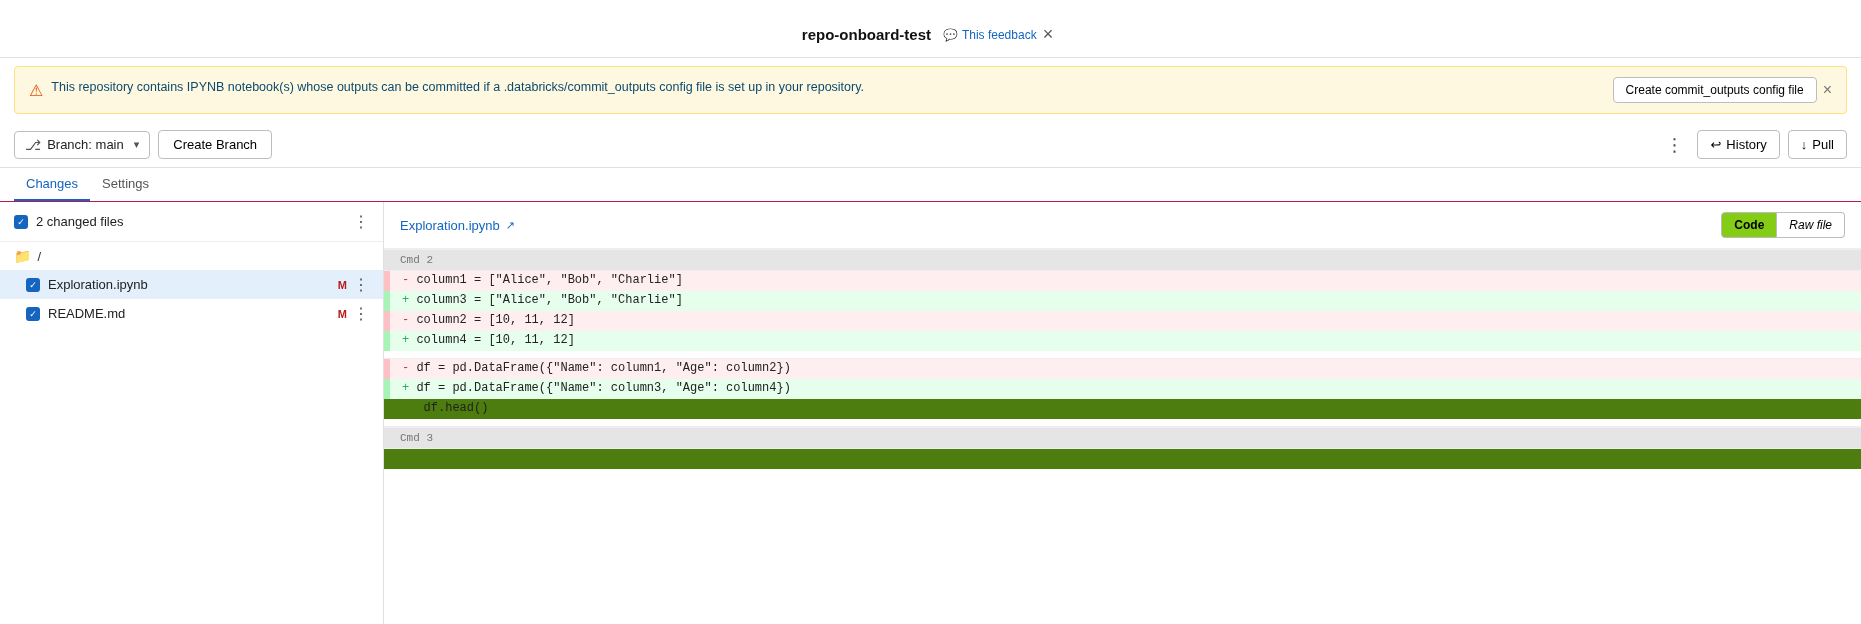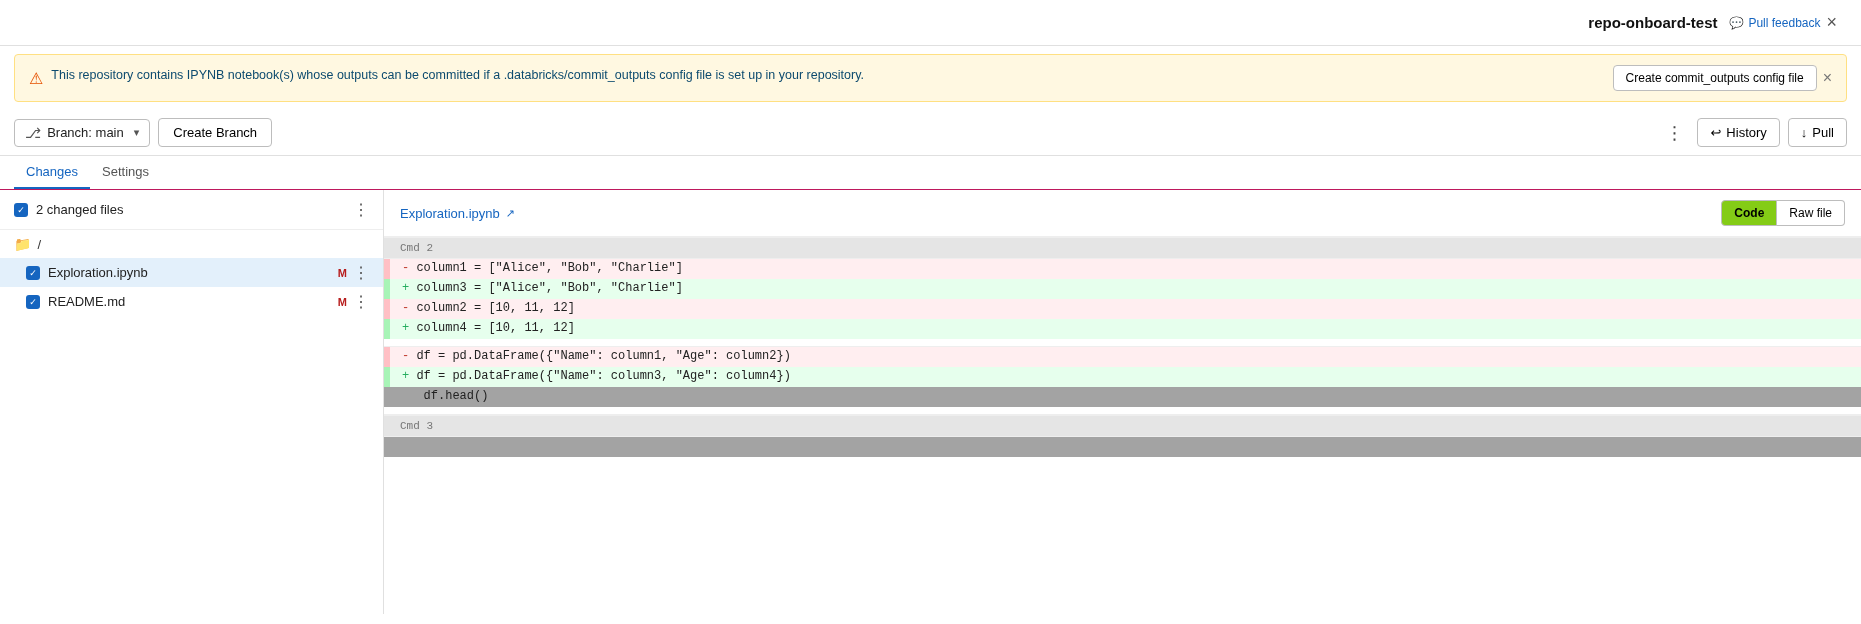--- a/index.html
+++ b/index.html
@@ -1,20 +1,20 @@
 <!DOCTYPE html>
 <html><head>
   <meta charset="utf-8">
   <style>
     * { box-sizing: border-box; margin: 0; padding: 0; }
     body { font-family: -apple-system, BlinkMacSystemFont, 'Segoe UI', sans-serif; font-size: 13px; background: #fff; color: #222; }
 
     .top-bar {
-      display: flex; align-items: center; justify-content: flex-end;
-      padding: 10px 18px; border-bottom: 1px solid #e0e0e0;
+      display: flex; align-items: center; justify-content: center;
+      padding: 10px 18px; border-bottom: 1px solid #e0e0e0; margin-top: 12px;
     }
     .top-bar-left { display: flex; align-items: center; gap: 12px; }
     .repo-name { font-size: 15px; font-weight: 700; color: #111; }
     .send-feedback { display: flex; align-items: center; gap: 4px; color: #1565c0; font-size: 12px; cursor: pointer; text-decoration: none; }
     .close-btn { background: none; border: none; cursor: pointer; font-size: 18px; color: #555; padding: 2px 6px; }
 
     .banner {
       display: flex; align-items: center; justify-content: space-between;
       background: #fff8e1; border: 1px solid #ffe082; border-radius: 4px;
       margin: 8px 14px; padding: 10px 14px;
@@ -104,54 +104,54 @@
     }
     .diff-filename { display: flex; align-items: center; gap: 6px; color: #1565c0; font-size: 13px; font-weight: 500; cursor: pointer; }
     .external-link { font-size: 11px; }
     .diff-view-buttons { display: flex; align-items: center; gap: 0; }
     .view-btn {
       border: 1px solid #bdbdbd; padding: 5px 12px; font-size: 12px; cursor: pointer;
       background: #fff;
     }
     .view-btn.active { background: #84cc16; font-weight: 600; }
     .view-btn:first-child { border-radius: 4px 0 0 4px; }
-    .view-btn:last-child { border-radius: 0 4px 4px 0; border-left: none; }
+    .view-btn:last-child { border-radius: 0 4px 4px 0; border-left: none; font-style: italic; }
 
     .diff-content { font-family: 'Courier New', Courier, monospace; font-size: 12px; padding: 0; }
 
     .cmd-label {
       padding: 4px 16px; font-size: 11px; color: #777; background: #e5e5e5;
       border-bottom: 1px solid #eee; border-top: 1px solid #eee;
     }
 
     .diff-line {
       display: flex; align-items: stretch; min-height: 20px;
       border-bottom: none;
     }
     .diff-line-gutter { width: 6px; flex-shrink: 0; }
     .diff-line-text { padding: 2px 12px; flex: 1; font-size: 12px; white-space: pre; }
     .diff-line.removed { background: #ffeef0; }
     .diff-line.removed .diff-line-gutter { background: #ffc0c5; }
     .diff-line.added { background: #e6ffed; }
     .diff-line.added .diff-line-gutter { background: #a8f4b7; }
-    .diff-line.context { background: #a3a3a3; }
+    .diff-line.context { background: #4d7c0f; }
     .prefix-minus { color: #c0392b; }
     .prefix-plus { color: #27ae60; }
 
     .spacer-line { height: 8px; background: #fff; border-bottom: 1px solid #eee; }
   </style>
 </head>
 <body>
 
 <div class="top-bar">
   <div class="top-bar-left">
     <span class="repo-name">repo-onboard-test</span>
     <a class="send-feedback">
       <span>💬</span>
-      <span>Pull feedback</span>
+      <span>This feedback</span>
     </a>
   </div>
   <button class="close-btn">×</button>
 </div>
 
 <div class="banner">
   <div class="banner-left">
     <span class="banner-icon">⚠</span>
     <span class="banner-text">This repository contains IPYNB notebook(s) whose outputs can be committed if a .databricks/commit_outputs config file is set up in your repository.</span>
   </div>

